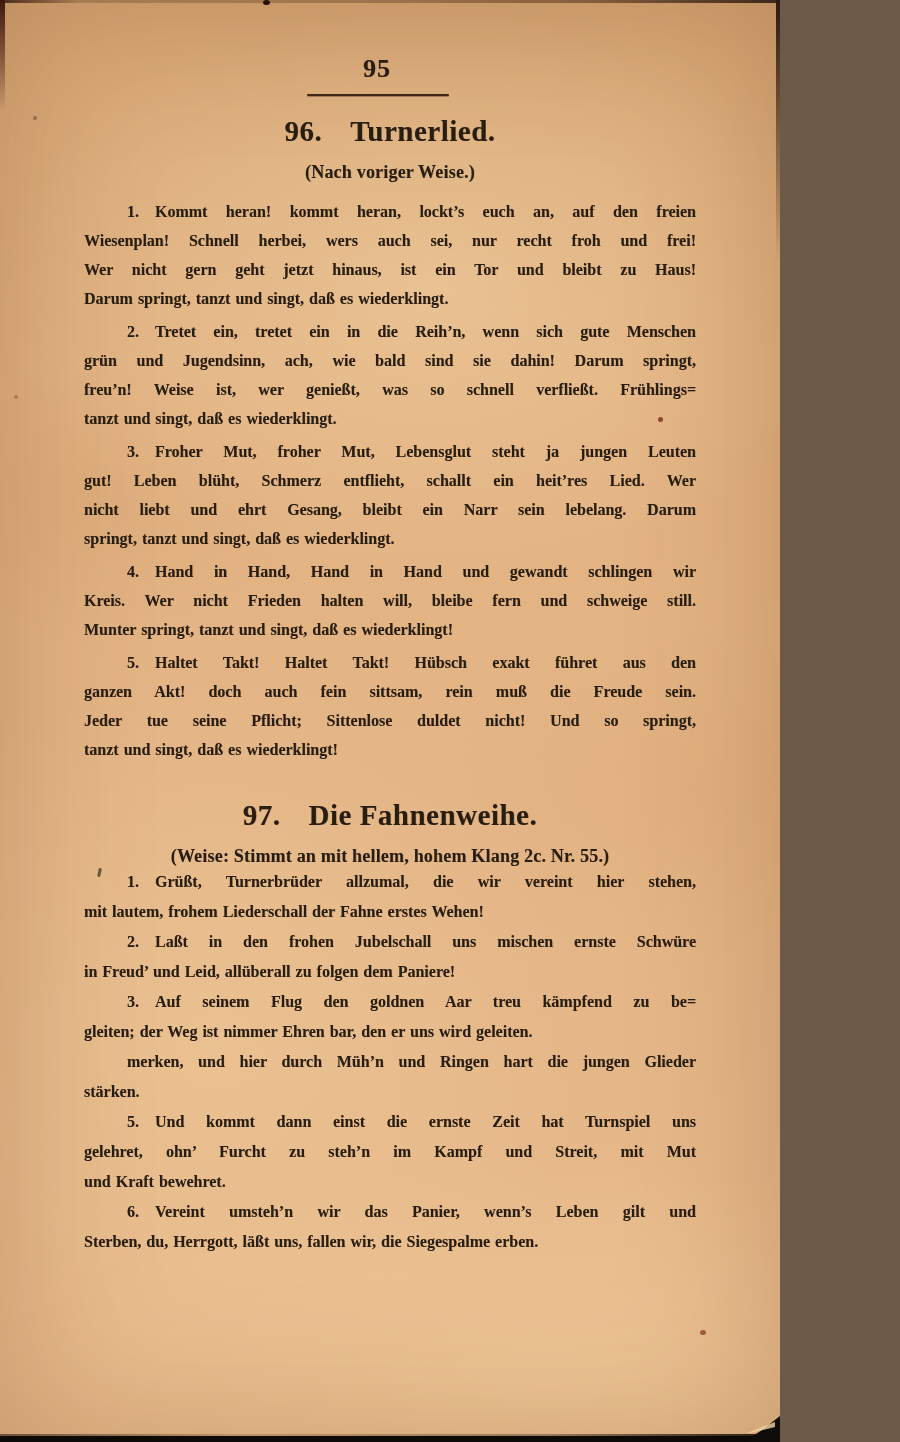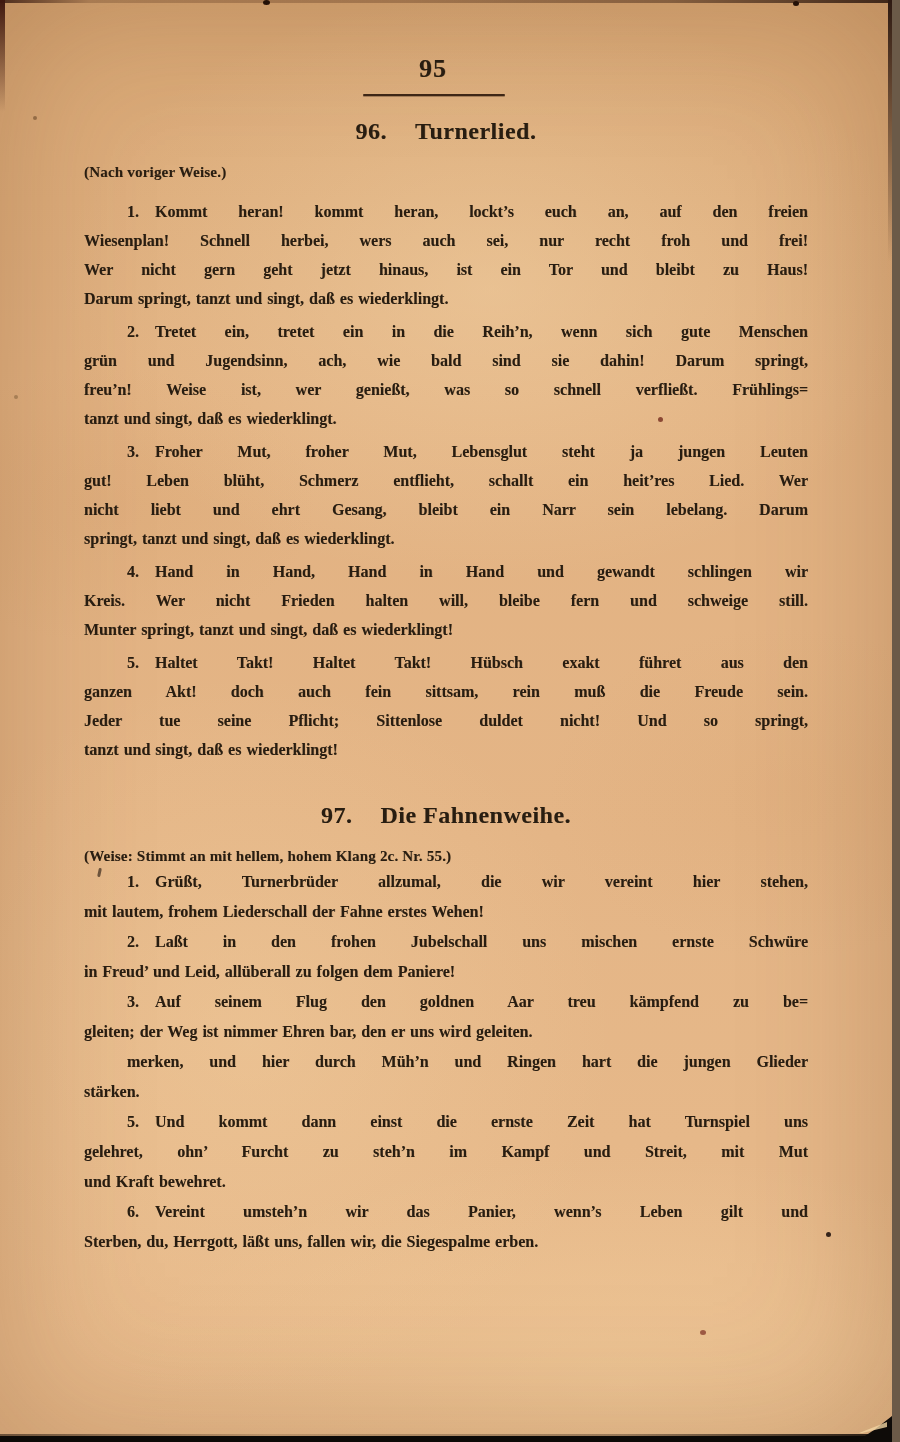--- a/index.html
+++ b/index.html
@@ -1,34 +1,34 @@
 <!DOCTYPE html>
 <html lang="de"><head>
 <meta charset="utf-8">
 <style>
   html,body { margin:0; padding:0; background:#6b5a48; }
   .page {
-    position:relative; width:892px; height:1442px; overflow:hidden;
+    position:relative; width:780px; height:1442px; overflow:hidden;
     font-family:"Liberation Serif","DejaVu Serif",serif;
     font-weight:bold; color:#281d11;
     background:
       radial-gradient(ellipse 620px 420px at 55% 20%, rgba(249,222,178,0.38), rgba(249,222,178,0) 70%),
       radial-gradient(ellipse 520px 520px at 28% 72%, rgba(247,216,168,0.30), rgba(247,216,168,0) 70%),
       radial-gradient(ellipse 700px 320px at 70% 96%, rgba(251,222,172,0.30), rgba(251,222,172,0) 72%),
       radial-gradient(ellipse 300px 200px at 12% 35%, rgba(205,150,95,0.18), rgba(205,150,95,0) 70%),
       radial-gradient(ellipse 340px 240px at 88% 55%, rgba(208,152,98,0.15), rgba(208,152,98,0) 70%),
       linear-gradient(180deg, #d8a876 0%, #e2b282 28%, #e4b586 58%, #e8bb8c 100%);
     box-shadow: inset 0 0 150px rgba(108,58,22,0.28);
   }
   .text-col { position:relative; padding:0 84px; }
   .page-number { text-align:center; font-size:26px; line-height:30px; margin:0; padding-top:54px; transform:translateX(-13px); letter-spacing:1px; }
   .rule { width:142px; height:2px; background:#3e2716; margin:10px auto 0; transform:translateX(-12px); border-radius:2px; box-shadow:0 1px 0 rgba(62,39,22,0.35); }
-  .song-heading { display:flex; justify-content:center; align-items:baseline; font-size:24px; line-height:36px; letter-spacing:0.5px; margin-top:17px; }
+  .song-heading { display:flex; justify-content:center; align-items:baseline; font-size:29px; line-height:36px; letter-spacing:0.5px; margin-top:17px; }
   .song-heading .song-number { margin-right:28px; }
-  .tune-note { text-align:left; font-size:15px; line-height:22px; margin-top:12px; letter-spacing:0.2px; }
+  .tune-note { text-align:center; font-size:18px; line-height:22px; margin-top:12px; letter-spacing:0.2px; }
   .verses { margin-top:14px; }
   .verse { margin:0 0 4px 0; }
   .song-97 .verses { margin-top:0; }
   .song-97 .verse { margin-bottom:0; }
   .song-97 .song-heading { margin-top:33px; }
   .verse .line {
     font-size:16px; line-height:29px; word-spacing:1px;
     text-align:justify; text-align-last:justify;
     text-shadow:0.3px 0.3px 0 rgba(42,28,12,0.35);
   }

